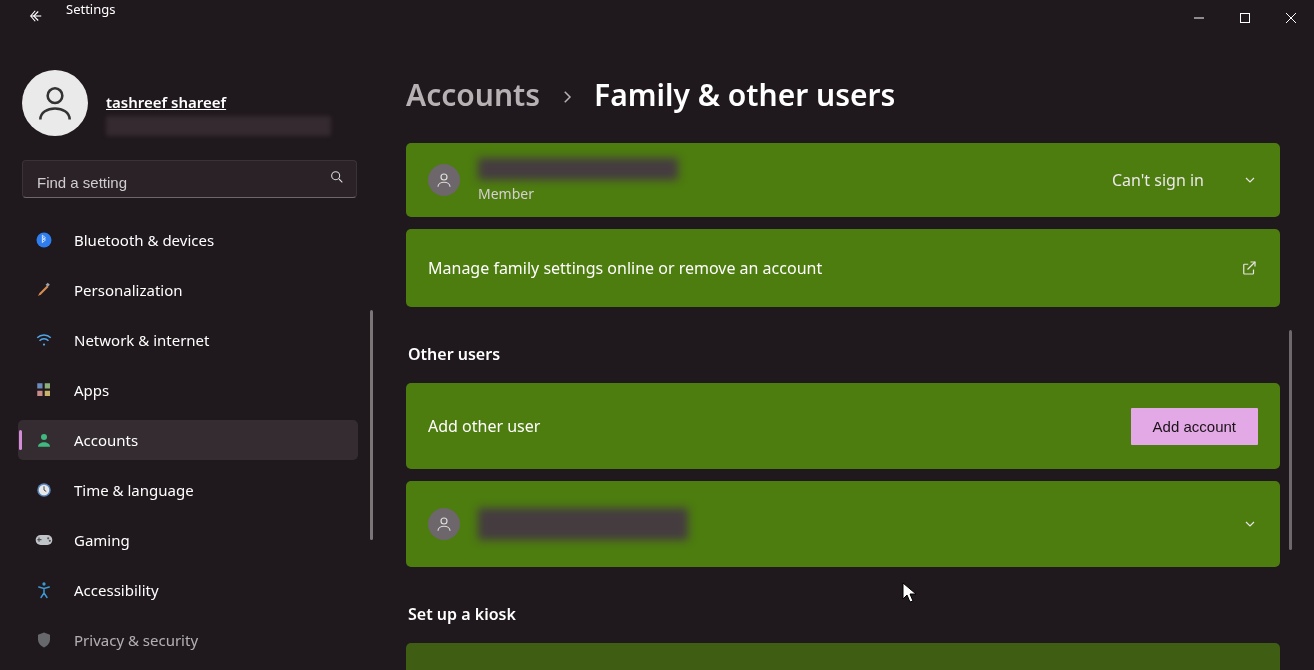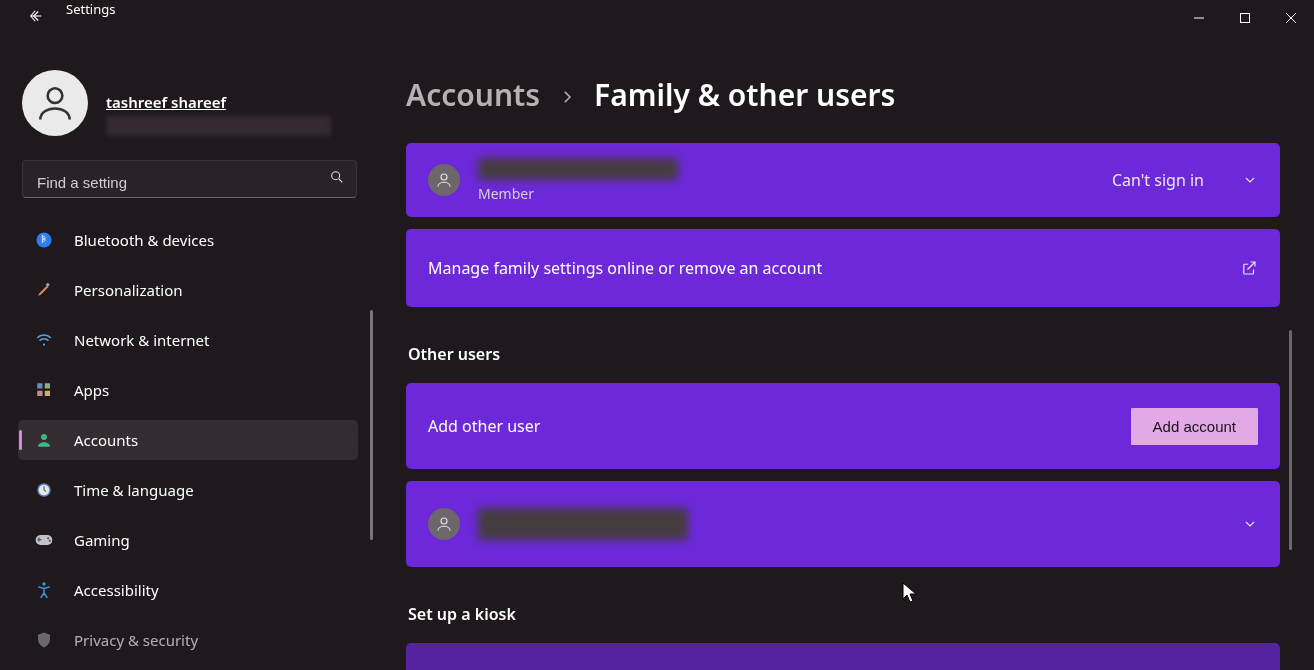--- a/index.html
+++ b/index.html
@@ -145,21 +145,21 @@
 
   .breadcrumb {
     display: flex; align-items: baseline; gap: 18px;
     margin: 14px 0 28px 0;
   }
   .bc-parent { font-size: 30px; font-weight: 600; color: #b7b1b4; cursor: pointer; }
   .bc-sep { color: #b7b1b4; display:flex; align-items:center; }
   .bc-current { font-size: 30px; font-weight: 600; color: #fff; }
 
   .card {
-    background: #6d28d9;
+    background: #4d7c0f;
     border-radius: 5px;
     padding: 0 22px;
     margin-bottom: 12px;
     display: flex;
     align-items: center;
     justify-content: space-between;
   }
   .card.h74 { height: 74px; }
   .card.h78 { height: 78px; }
   .card.h86 { height: 86px; }

